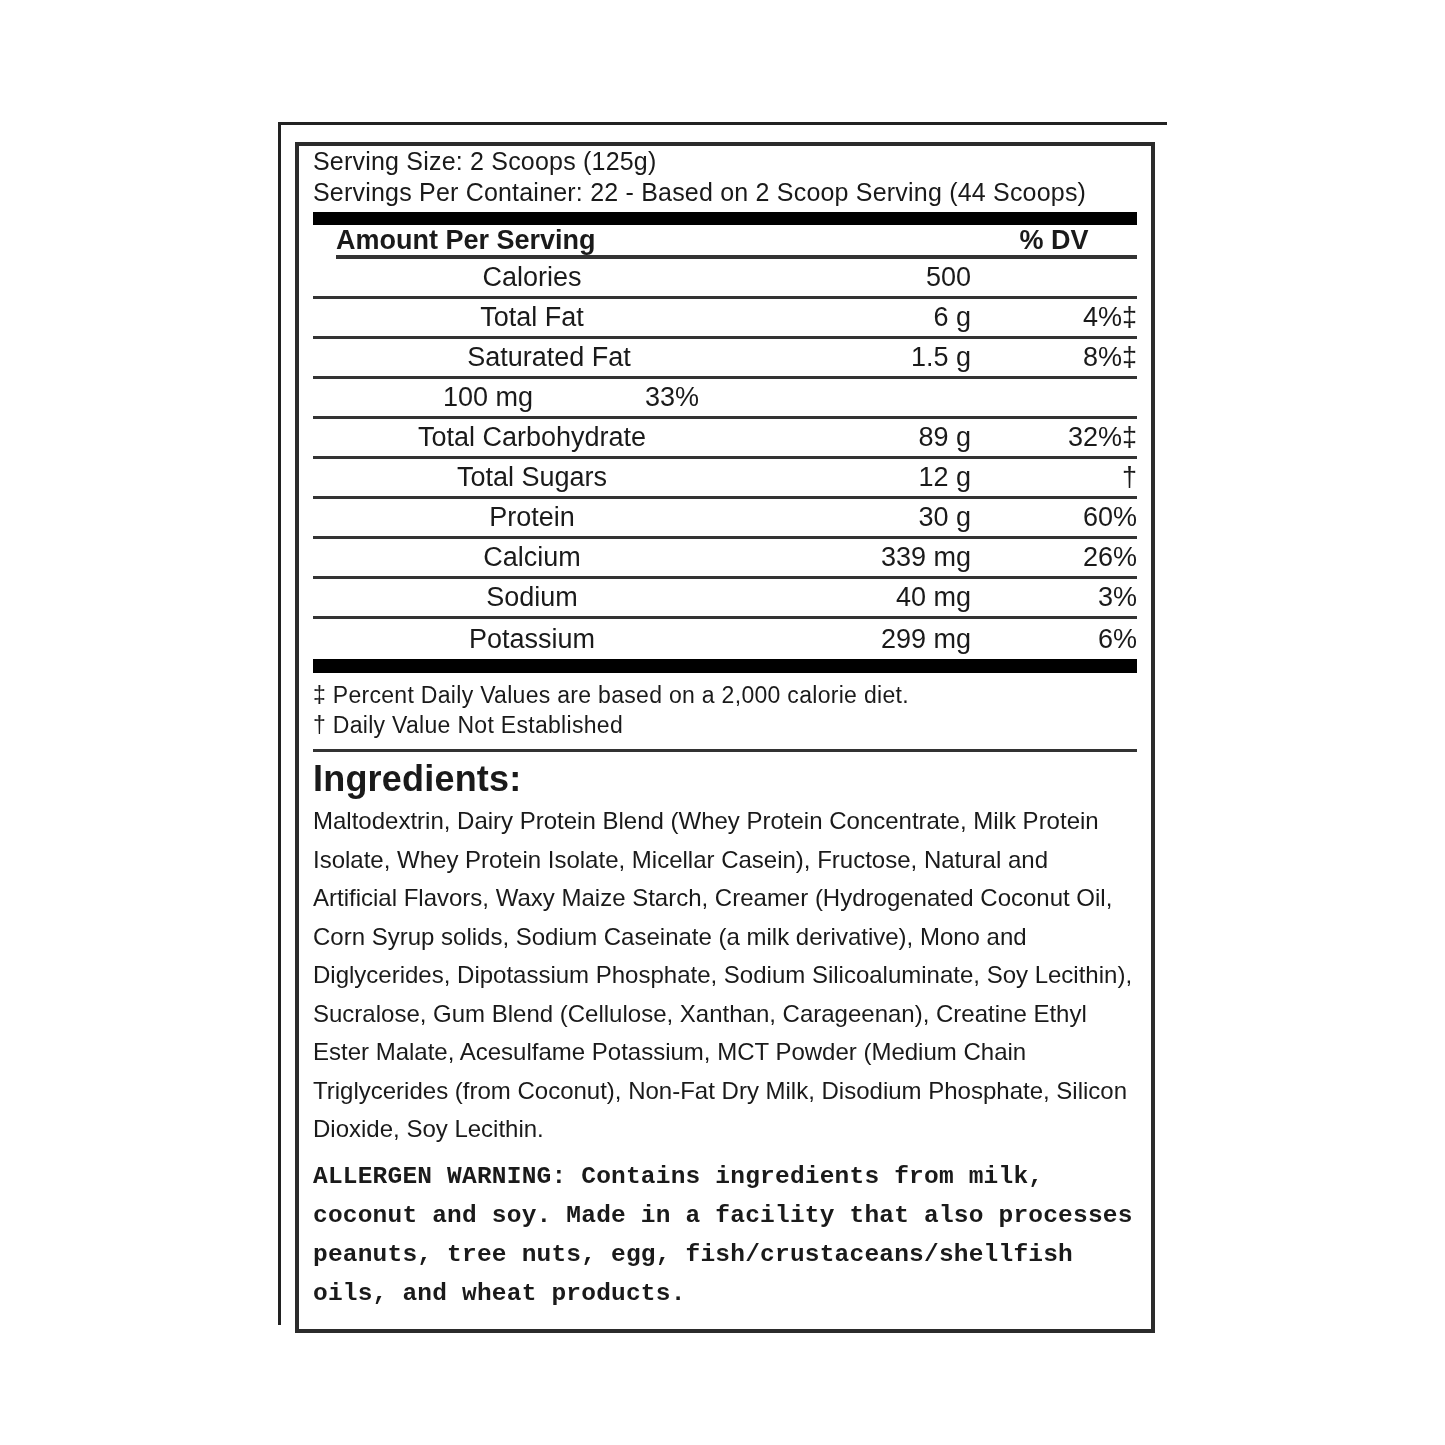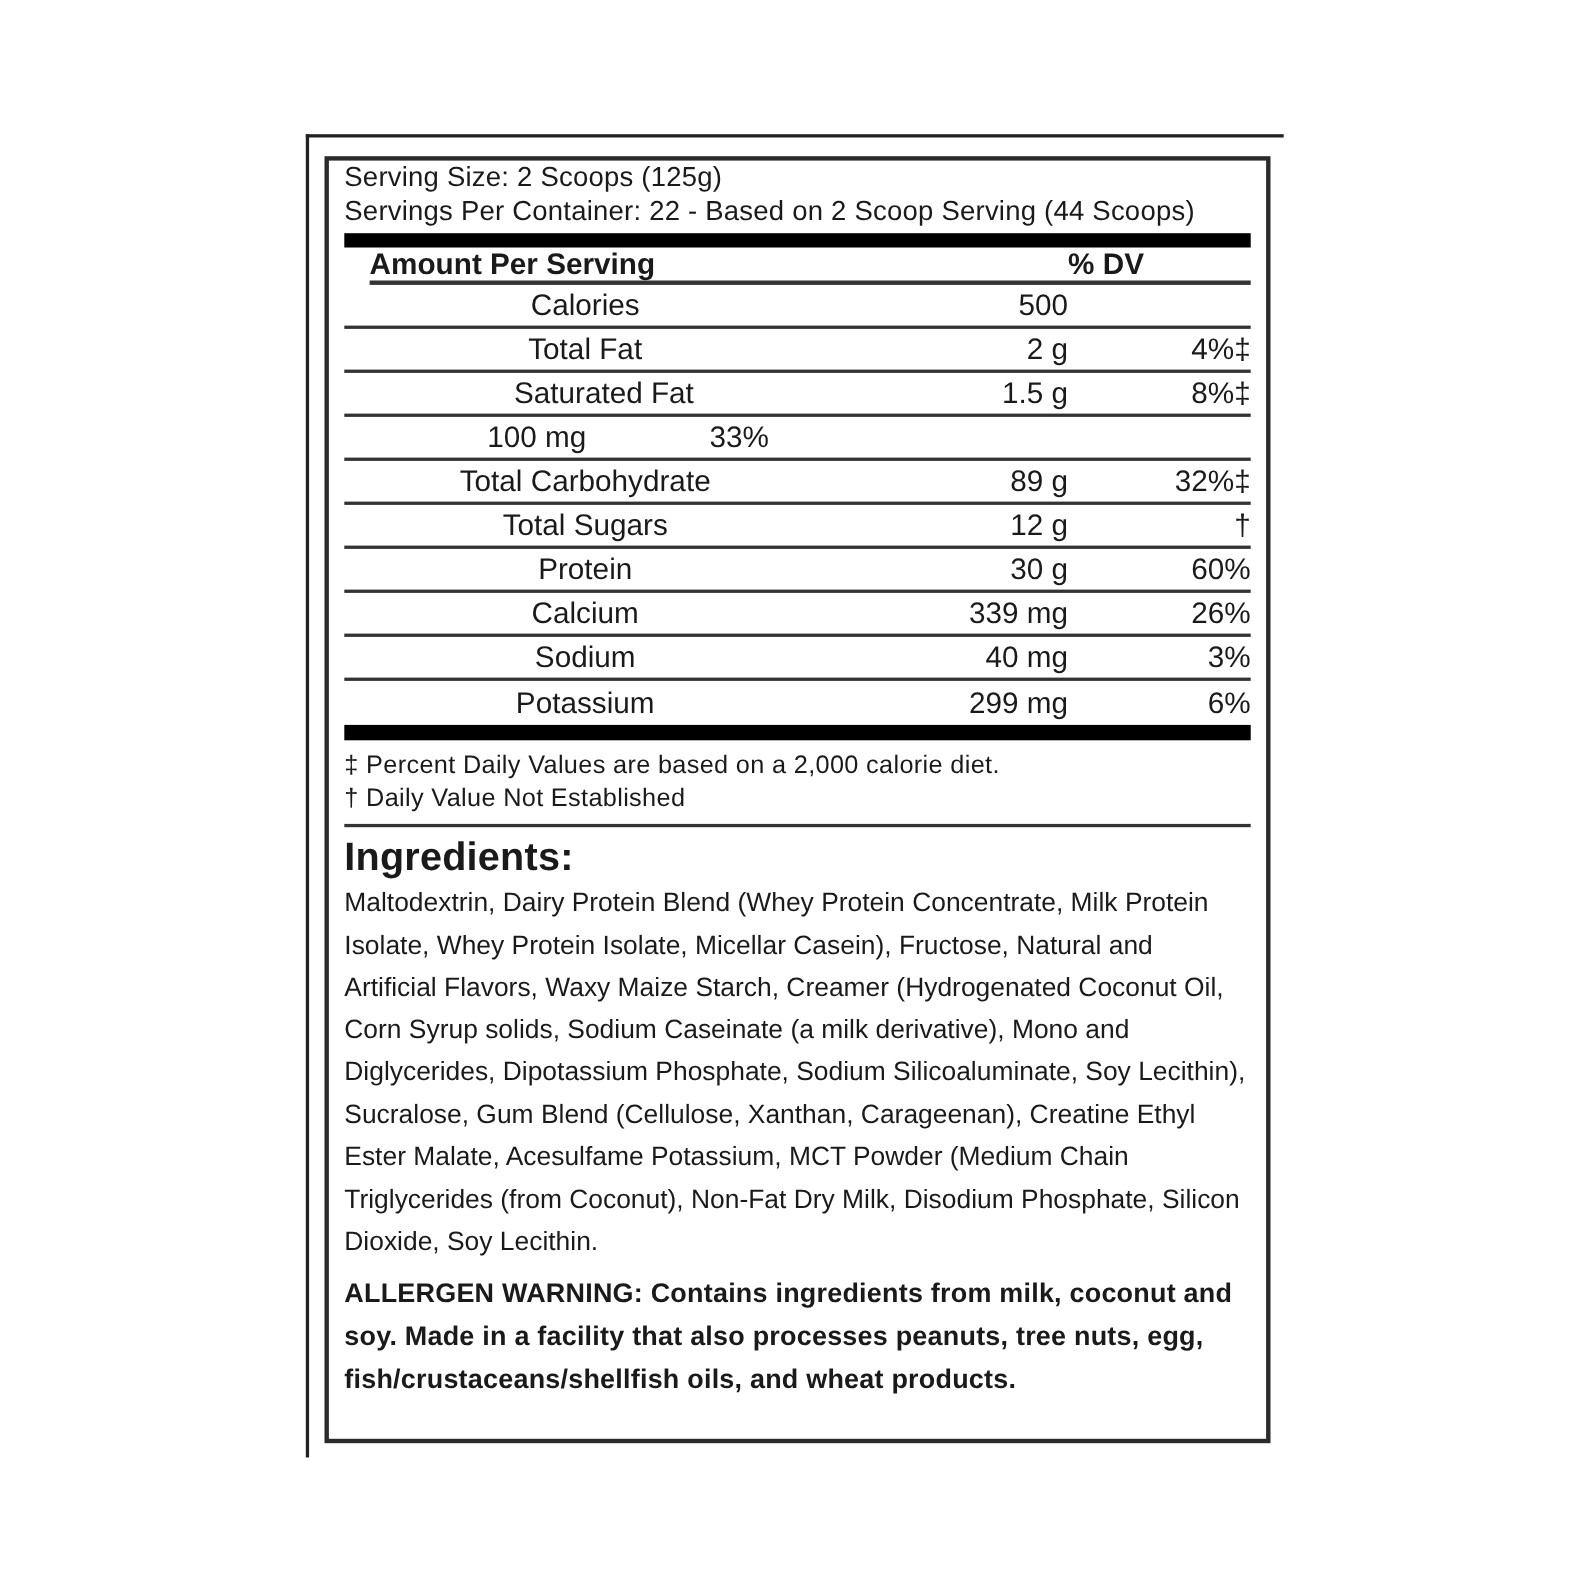--- a/index.html
+++ b/index.html
@@ -54,21 +54,21 @@
   .header-row {
     display: flex;
     align-items: center;
     height: 30px;
     border-bottom: 4px solid #333333;
     font-weight: bold;
     font-size: 27px;
     margin-left: 23px;
   }
   .header-row .hdr-left { flex: 1; }
-  .header-row .hdr-right { width: 166px; text-align: left; }
+  .header-row .hdr-right { width: 166px; text-align: center; }
   .nrow {
     display: flex;
     align-items: center;
     height: 40px;
     border-bottom: 3px solid #333333;
     font-size: 27px;
     box-sizing: border-box;
   }
   .nrow.last { border-bottom: none; }
   .nrow .nname { flex: 1; white-space: nowrap; text-align: center; }
@@ -91,20 +91,21 @@
   .ing-text {
     font-size: 24px;
     line-height: 38.5px;
   }
   .allergen {
     margin-top: 8px;
     font-size: 24.5px;
     font-weight: bold;
     line-height: 39px;
     letter-spacing: 0.2px;
+    font-family: Liberation Mono, monospace;
   }
 </style>
 </head>
 <body>
 
 <div class="canvas">
 
   <div class="outer-frame"></div>
 
   <div class="label-box">
@@ -120,21 +121,21 @@
     </div>
 
     <div class="nrow">
       <div class="nname">Calories</div>
       <div class="namount">500</div>
       <div class="ndv"></div>
     </div>
 
     <div class="nrow">
       <div class="nname">Total Fat</div>
-      <div class="namount">2 g</div>
+      <div class="namount">6 g</div>
       <div class="ndv">4%‡</div>
     </div>
 
     <div class="nrow">
       <div class="nname indent">Saturated Fat</div>
       <div class="namount">1.5 g</div>
       <div class="ndv">8%‡</div>
     </div>
 
     <div class="nrow">

